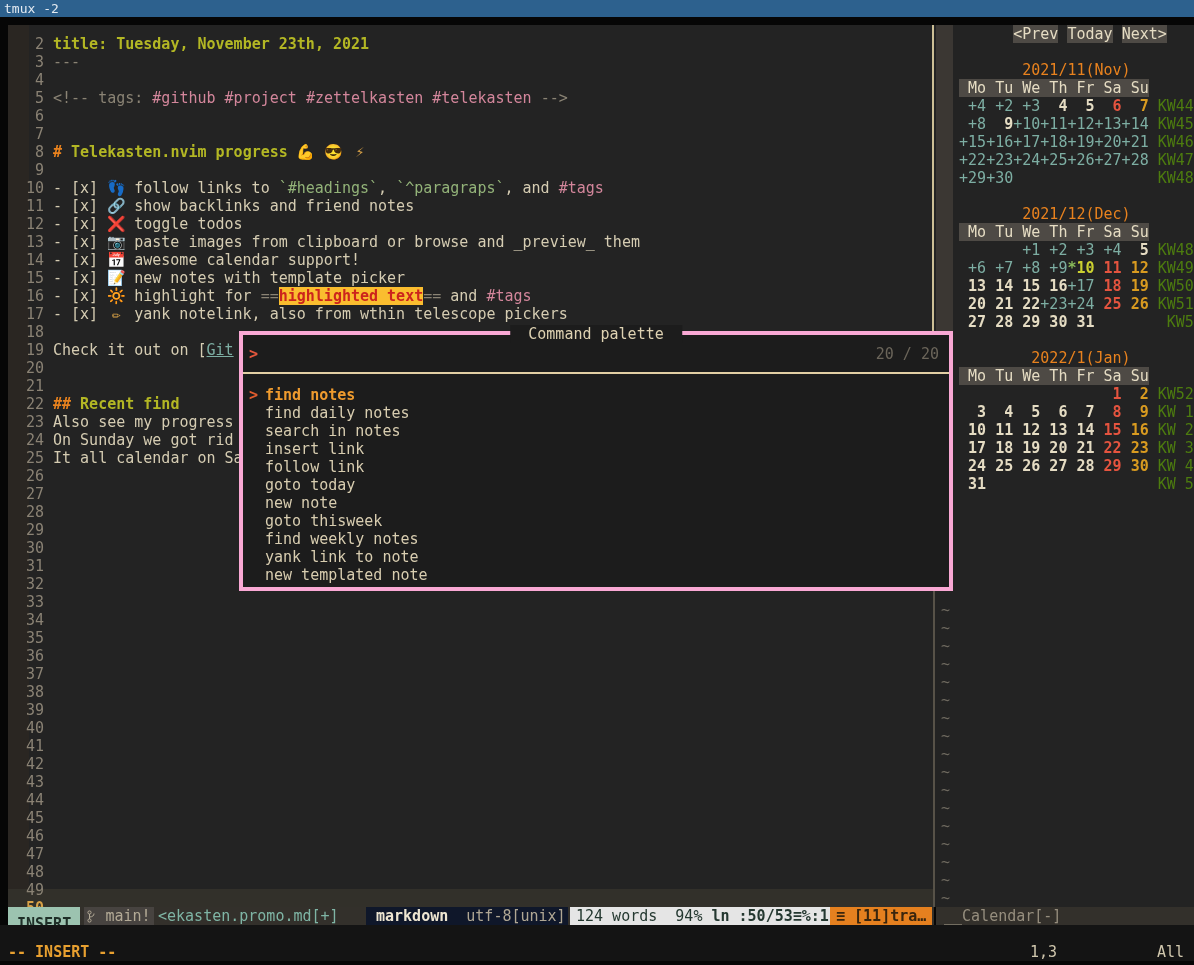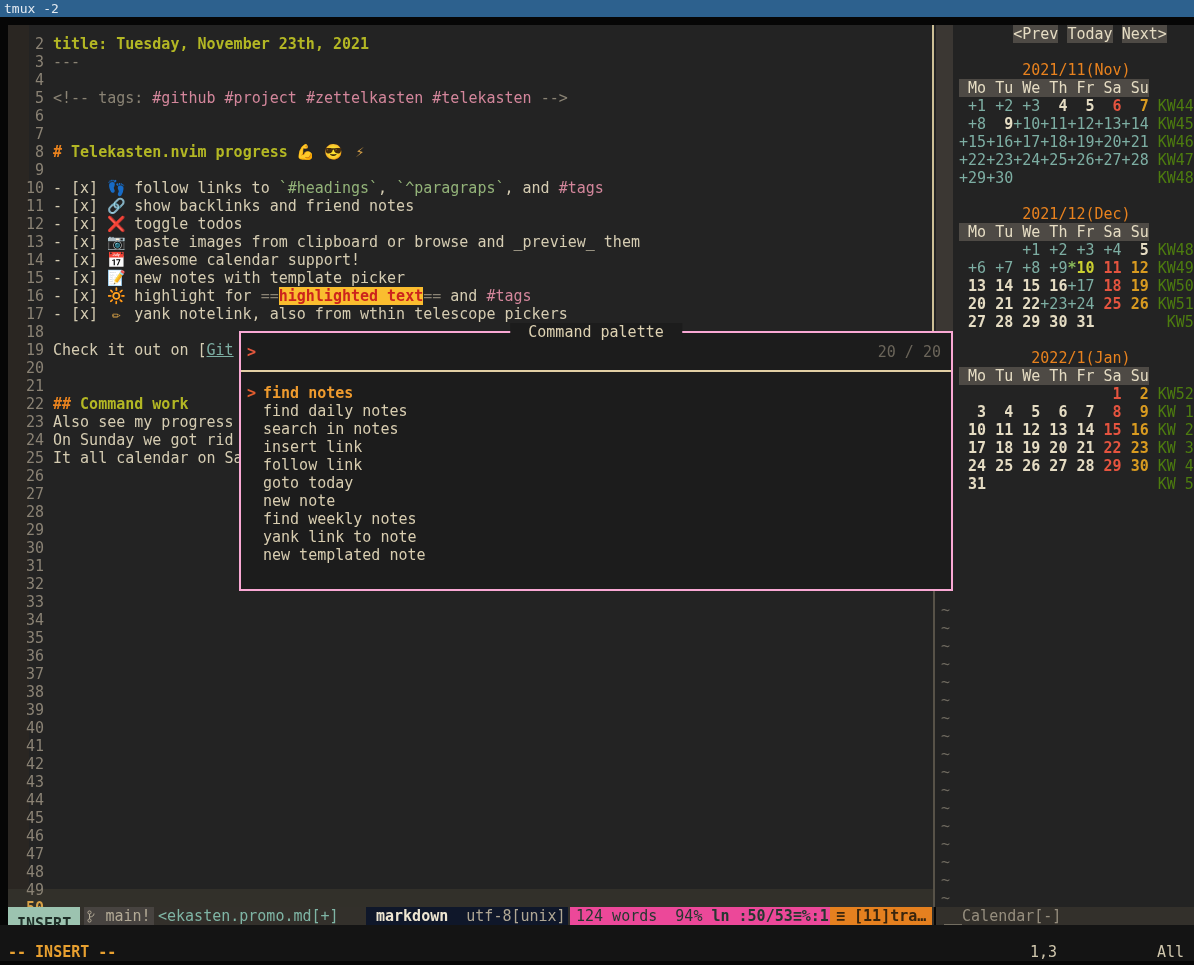--- a/index.html
+++ b/index.html
@@ -35,42 +35,42 @@
   .s-sat{color:#e5543f;font-weight:bold}
   .s-sun{color:#d99b20;font-weight:bold}
   .s-kw{color:#4d7c0f}
   .s-hdr{background:#4e4a45;color:#e5dcc3}
   .s-month{color:#e8821e}
   .s-today{color:#cbd030;font-weight:bold}
   .s-star{color:#8abb5a;font-weight:bold}
   .s-btn{background:#4e4a45;color:#e5dcc3}
   
   .palette{position:absolute;left:239px;top:331px;width:714px;height:260px;background:#1c1c1c;
-           border:2px solid #f9a8d4;box-sizing:border-box;z-index:10;}
+           border:4px solid #f9a8d4;box-sizing:border-box;z-index:10;}
   .palette-title{position:absolute;top:-10px;left:50%;transform:translateX(-50%);background:#1c1c1c;
                  padding:0 9px;color:#ded2b2;white-space:pre;}
   .prompt-row{height:37px;border-bottom:2px solid #e2cfa4;display:flex;align-items:center;}
   .prompt-char{color:#e4573d;padding-left:6px;font-weight:bold;white-space:pre;}
   .prompt-counter{margin-left:auto;padding-right:10px;color:#6b655a;white-space:pre;}
   .pitems{padding-top:12px;}
   .pitem{height:18px;white-space:pre;color:#d8cdb0;}
   .pmark{display:inline-block;width:16px;padding-left:6px;color:#e25d2e;font-weight:bold;white-space:pre;}
   .pitem.sel .plabel{color:#ef9b2e;font-weight:bold;}
   .plabel{white-space:pre;}
   
   .slbg1{position:absolute;left:8px;top:907px;width:926px;height:18px;background:#33302b;}
   .slbg2{position:absolute;left:936px;top:907px;width:258px;height:18px;background:#33302b;}
   .sl{position:absolute;top:907px;height:18px;line-height:18px;white-space:pre;}
   .sl-mode{left:8px;padding:8px 9px;background:#9cc3b0;color:#1f2f28;font-weight:bold;}
   .sl-branch{left:84px;width:70px;background:#474340;color:#b3aa96;text-align:center;}
   .sl-file{left:158px;color:#7fb5a5;}
   .sl-ft{left:366px;width:202px;background:#0f172a;padding-left:10px;box-sizing:border-box;}
   .sl-ft .ftname{color:#eee6d2;font-weight:bold;}
   .sl-ft .ftenc{color:#b0a794;}
-  .sl-words{left:570px;padding:0 6px;background:#ec4899;color:#243830;}
+  .sl-words{left:570px;padding:0 6px;background:#e5e5e5;color:#243830;}
   .sl-words b{font-weight:bold;}
   .sl-warn{left:830px;padding:0 6px;background:#e5801f;color:#39250e;font-weight:bold;}
   .sl-cal{left:944px;color:#968e7e;}
   
   .cmdarea{position:absolute;left:0;top:925px;width:1194px;height:36px;background:#141414;}
   .cmdline{position:absolute;left:8px;top:925px;height:18px;line-height:18px;color:#e0d7bd;white-space:pre;}
   .modeline{position:absolute;left:8px;top:943px;height:18px;line-height:18px;color:#e8a030;font-weight:bold;white-space:pre;}
   .ruler{position:absolute;left:1030px;top:943px;height:18px;line-height:18px;color:#d0c7ad;white-space:pre;}
   .scrollpos{position:absolute;left:1157px;top:943px;height:18px;line-height:18px;color:#d0c7ad;white-space:pre;}
   .branch-svg{display:inline-block;vertical-align:-2px;}
@@ -102,21 +102,21 @@
       <div class="erow" style="top: 205px;"><span class="num">12</span><span class="s-txt">- [x] </span><span class="s-emoji">❌</span><span class="s-txt"> toggle todos</span></div>
       <div class="erow" style="top: 223px;"><span class="num">13</span><span class="s-txt">- [x] </span><span class="s-emoji">📷</span><span class="s-txt"> paste images from clipboard or browse and _preview_ them</span></div>
       <div class="erow" style="top: 241px;"><span class="num">14</span><span class="s-txt">- [x] </span><span class="s-emoji">📅</span><span class="s-txt"> awesome calendar support!</span></div>
       <div class="erow" style="top: 259px;"><span class="num">15</span><span class="s-txt">- [x] </span><span class="s-emoji">📝</span><span class="s-txt"> new notes with template picker</span></div>
       <div class="erow" style="top: 277px;"><span class="num">16</span><span class="s-txt">- [x] </span><span class="s-emoji">🔆</span><span class="s-txt"> highlight for </span><span class="s-cmt">==</span><span class="s-hl">highlighted text</span><span class="s-cmt">==</span><span class="s-txt"> and </span><span class="s-tag">#tags</span></div>
       <div class="erow" style="top: 295px;"><span class="num">17</span><span class="s-txt">- [x] </span><span class="s-emoji">✏</span><span class="s-txt"> yank notelink, also from wthin telescope pickers</span></div>
       <div class="erow" style="top: 313px;"><span class="num">18</span></div>
       <div class="erow" style="top: 331px;"><span class="num">19</span><span class="s-txt">Check it out on [</span><span class="s-link">Git</span></div>
       <div class="erow" style="top: 349px;"><span class="num">20</span></div>
       <div class="erow" style="top: 367px;"><span class="num">21</span></div>
-      <div class="erow" style="top: 385px;"><span class="num">22</span><span class="s-hmark">## </span><span class="s-grn">Command work</span></div>
+      <div class="erow" style="top: 385px;"><span class="num">22</span><span class="s-hmark">## </span><span class="s-grn">Recent find</span></div>
       <div class="erow" style="top: 403px;"><span class="num">23</span><span class="s-txt">Also see my progress</span></div>
       <div class="erow" style="top: 421px;"><span class="num">24</span><span class="s-txt">On Sunday we got rid</span></div>
       <div class="erow" style="top: 439px;"><span class="num">25</span><span class="s-txt">It all calendar on Sa</span></div>
       <div class="erow" style="top: 457px;"><span class="num">26</span></div>
       <div class="erow" style="top: 475px;"><span class="num">27</span></div>
       <div class="erow" style="top: 493px;"><span class="num">28</span></div>
       <div class="erow" style="top: 511px;"><span class="num">29</span></div>
       <div class="erow" style="top: 529px;"><span class="num">30</span></div>
       <div class="erow" style="top: 547px;"><span class="num">31</span></div>
       <div class="erow" style="top: 565px;"><span class="num">32</span></div>
@@ -141,21 +141,21 @@
     </div>
 
   <div class="sep-cream"></div>
   <div class="sep-strip"></div>
   <div class="sep-gray"></div>
 
   <div>
       <div class="crow" style="top: 25px;"><span class="s-sp">        </span><span class="s-btn">&lt;Prev</span><span class="s-sp"> </span><span class="s-btn">Today</span><span class="s-sp"> </span><span class="s-btn">Next&gt;</span></div>
       <div class="crow" style="top: 61px;"><span class="s-sp">         </span><span class="s-month">2021/11(Nov)</span></div>
       <div class="crow" style="top: 79px;"><span class="s-sp">  </span><span class="s-hdr"> Mo Tu We Th Fr Sa Su</span></div>
-      <div class="crow" style="top: 97px;"><span class="s-sp">   </span><span class="s-teal">+1 +2 +3</span><span class="s-day">  4  5</span><span class="s-sat">  6</span><span class="s-sun">  7</span><span class="s-kw"> KW44</span></div>
+      <div class="crow" style="top: 97px;"><span class="s-sp">   </span><span class="s-teal">+4 +2 +3</span><span class="s-day">  4  5</span><span class="s-sat">  6</span><span class="s-sun">  7</span><span class="s-kw"> KW44</span></div>
       <div class="crow" style="top: 115px;"><span class="s-sp">   </span><span class="s-teal">+8</span><span class="s-day">  9</span><span class="s-teal">+10+11+12+13+14</span><span class="s-kw"> KW45</span></div>
       <div class="crow" style="top: 133px;"><span class="s-sp">  </span><span class="s-teal">+15+16+17+18+19+20+21</span><span class="s-kw"> KW46</span></div>
       <div class="crow" style="top: 151px;"><span class="s-sp">  </span><span class="s-teal">+22+23+24+25+26+27+28</span><span class="s-kw"> KW47</span></div>
       <div class="crow" style="top: 169px;"><span class="s-sp">  </span><span class="s-teal">+29+30</span><span class="s-sp">                </span><span class="s-kw">KW48</span></div>
       <div class="crow" style="top: 205px;"><span class="s-sp">         </span><span class="s-month">2021/12(Dec)</span></div>
       <div class="crow" style="top: 223px;"><span class="s-sp">  </span><span class="s-hdr"> Mo Tu We Th Fr Sa Su</span></div>
       <div class="crow" style="top: 241px;"><span class="s-sp">         </span><span class="s-teal">+1 +2 +3 +4</span><span class="s-day">  5</span><span class="s-kw"> KW48</span></div>
       <div class="crow" style="top: 259px;"><span class="s-sp">   </span><span class="s-teal">+6 +7 +8 +9</span><span class="s-star">*</span><span class="s-today">10</span><span class="s-sat"> 11</span><span class="s-sun"> 12</span><span class="s-kw"> KW49</span></div>
       <div class="crow" style="top: 277px;"><span class="s-sp">  </span><span class="s-day"> 13 14 15 16</span><span class="s-teal">+17</span><span class="s-sat"> 18</span><span class="s-sun"> 19</span><span class="s-kw"> KW50</span></div>
       <div class="crow" style="top: 295px;"><span class="s-sp">  </span><span class="s-day"> 20 21 22</span><span class="s-teal">+23+24</span><span class="s-sat"> 25</span><span class="s-sun"> 26</span><span class="s-kw"> KW51</span></div>
@@ -196,20 +196,21 @@
       <span class="prompt-counter">20 / 20</span>
     </div>
     <div class="pitems">
         <div class="pitem sel"><span class="pmark">&gt;</span><span class="plabel">find notes</span></div>
         <div class="pitem"><span class="pmark"> </span><span class="plabel">find daily notes</span></div>
         <div class="pitem"><span class="pmark"> </span><span class="plabel">search in notes</span></div>
         <div class="pitem"><span class="pmark"> </span><span class="plabel">insert link</span></div>
         <div class="pitem"><span class="pmark"> </span><span class="plabel">follow link</span></div>
         <div class="pitem"><span class="pmark"> </span><span class="plabel">goto today</span></div>
         <div class="pitem"><span class="pmark"> </span><span class="plabel">new note</span></div>
+        <div class="pitem"><span class="pmark"> </span><span class="plabel">goto thisweek</span></div>
         <div class="pitem"><span class="pmark"> </span><span class="plabel">find weekly notes</span></div>
         <div class="pitem"><span class="pmark"> </span><span class="plabel">yank link to note</span></div>
         <div class="pitem"><span class="pmark"> </span><span class="plabel">new templated note</span></div>
       </div>
   </div>
 
   <div class="slbg1"></div>
   <div class="slbg2"></div>
   <span class="sl sl-mode">INSERT</span>
   <span class="sl sl-branch"><svg class="branch-svg" width="9" height="13" viewBox="0 0 9 13">

